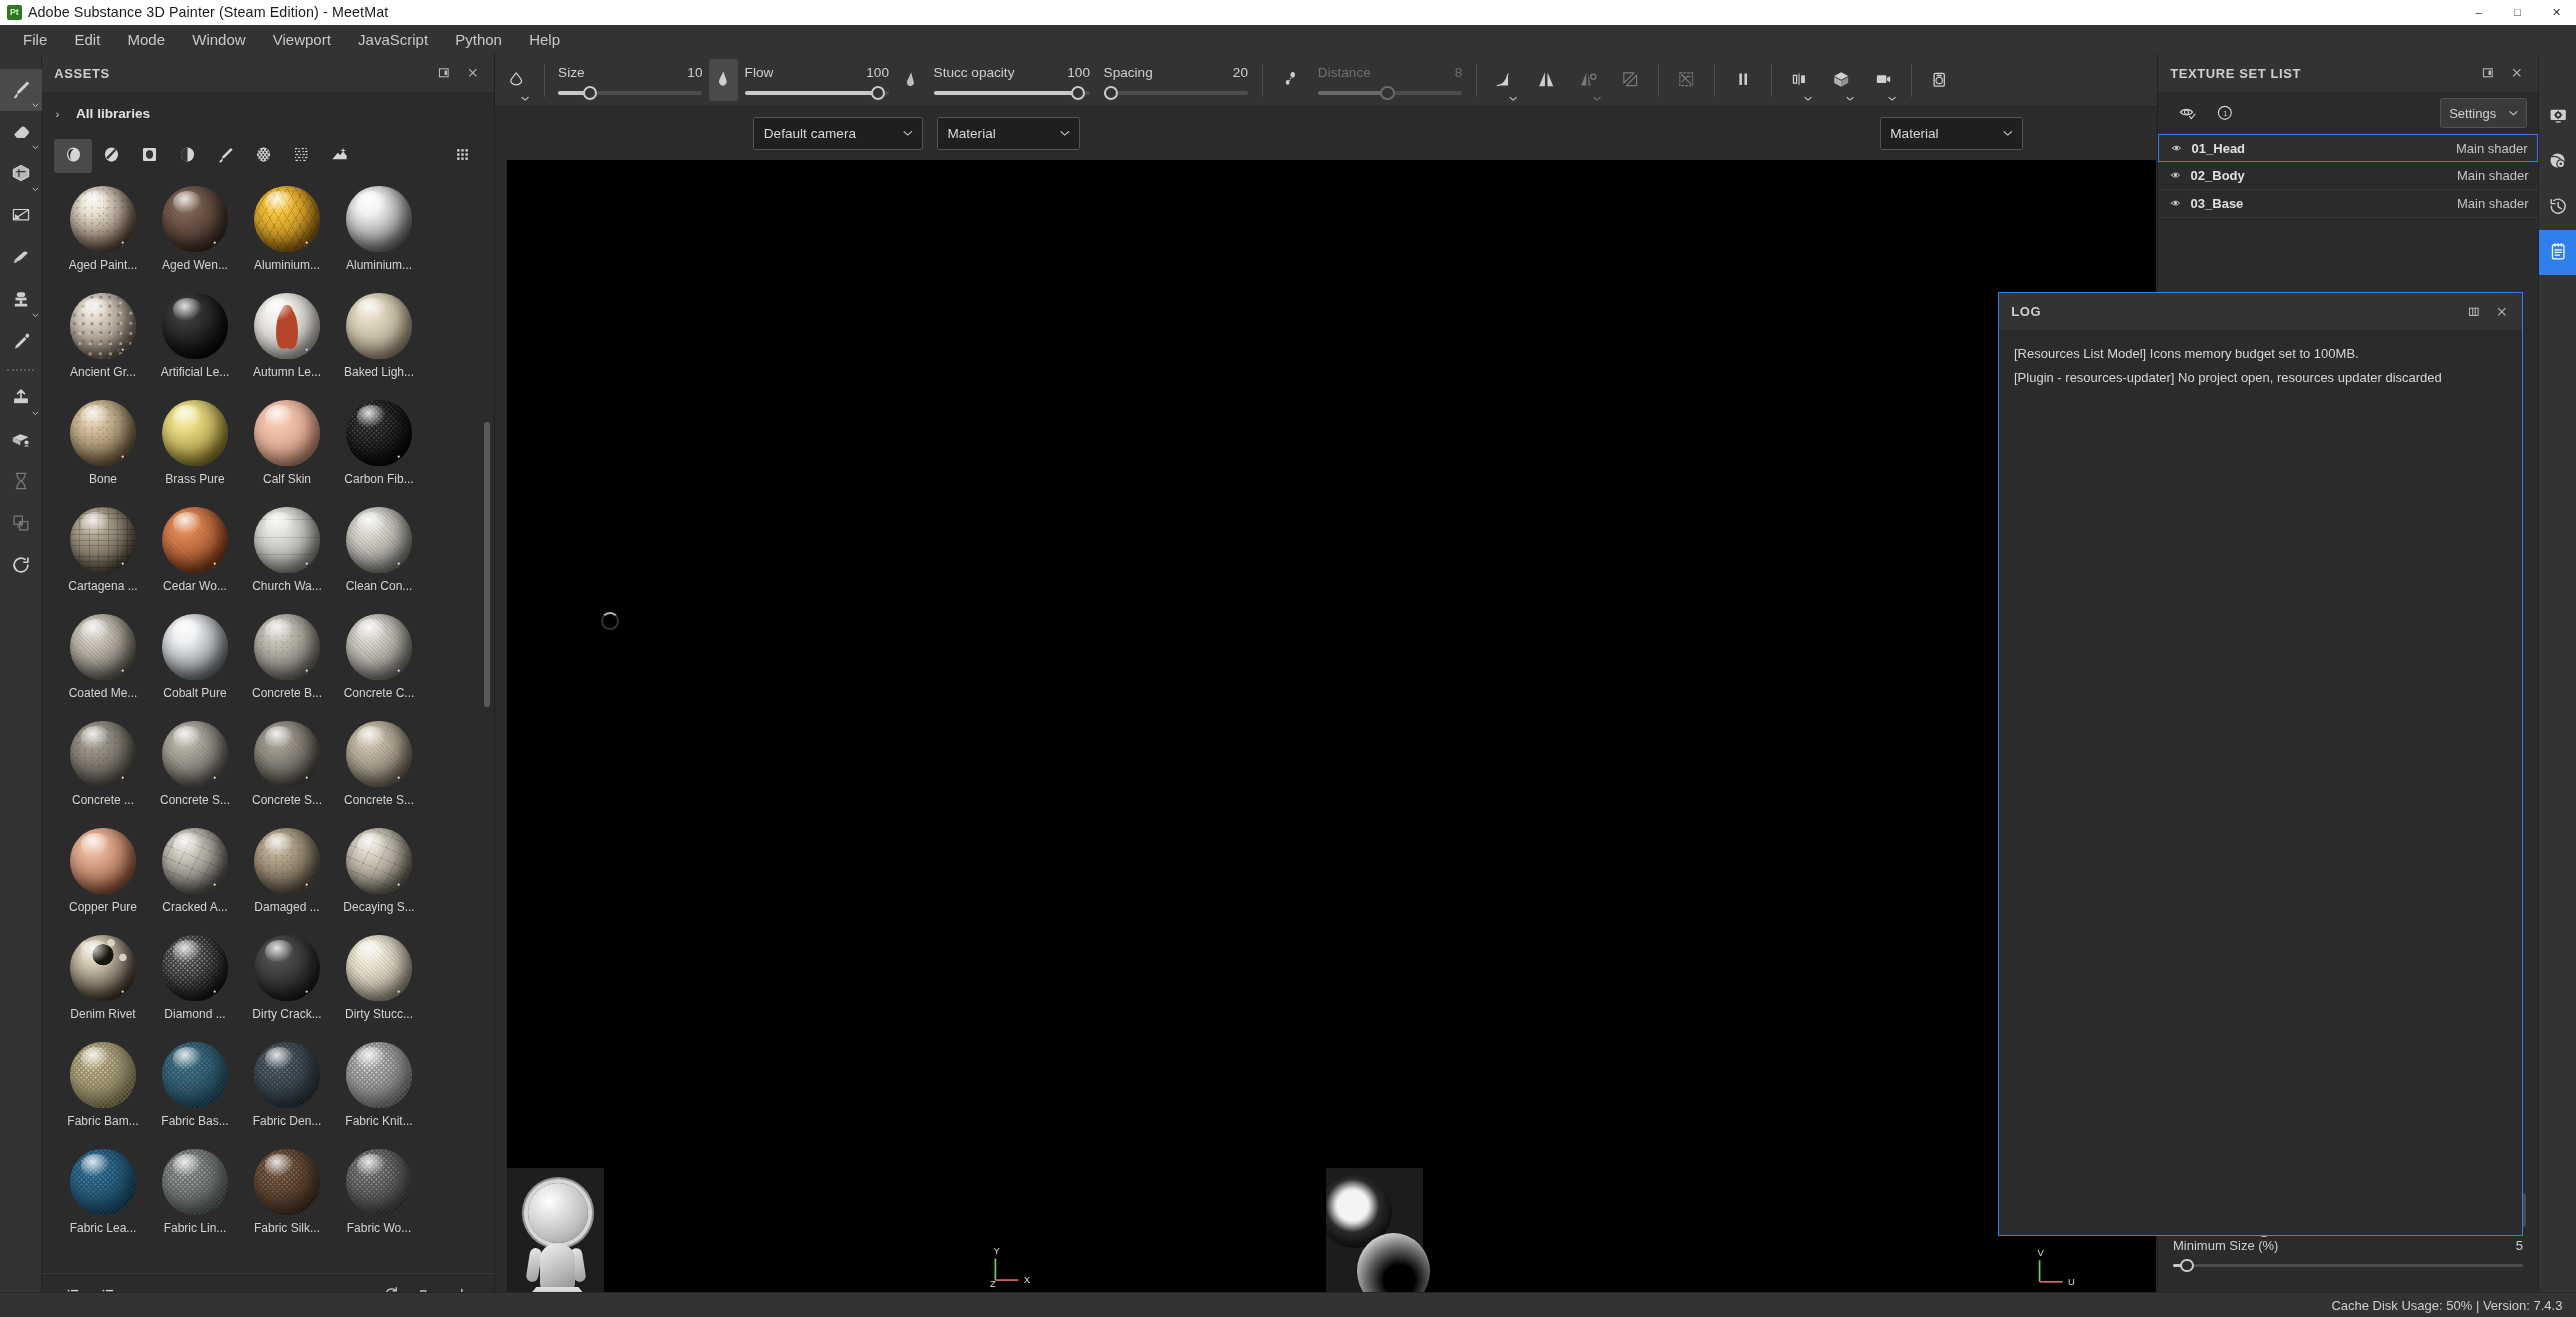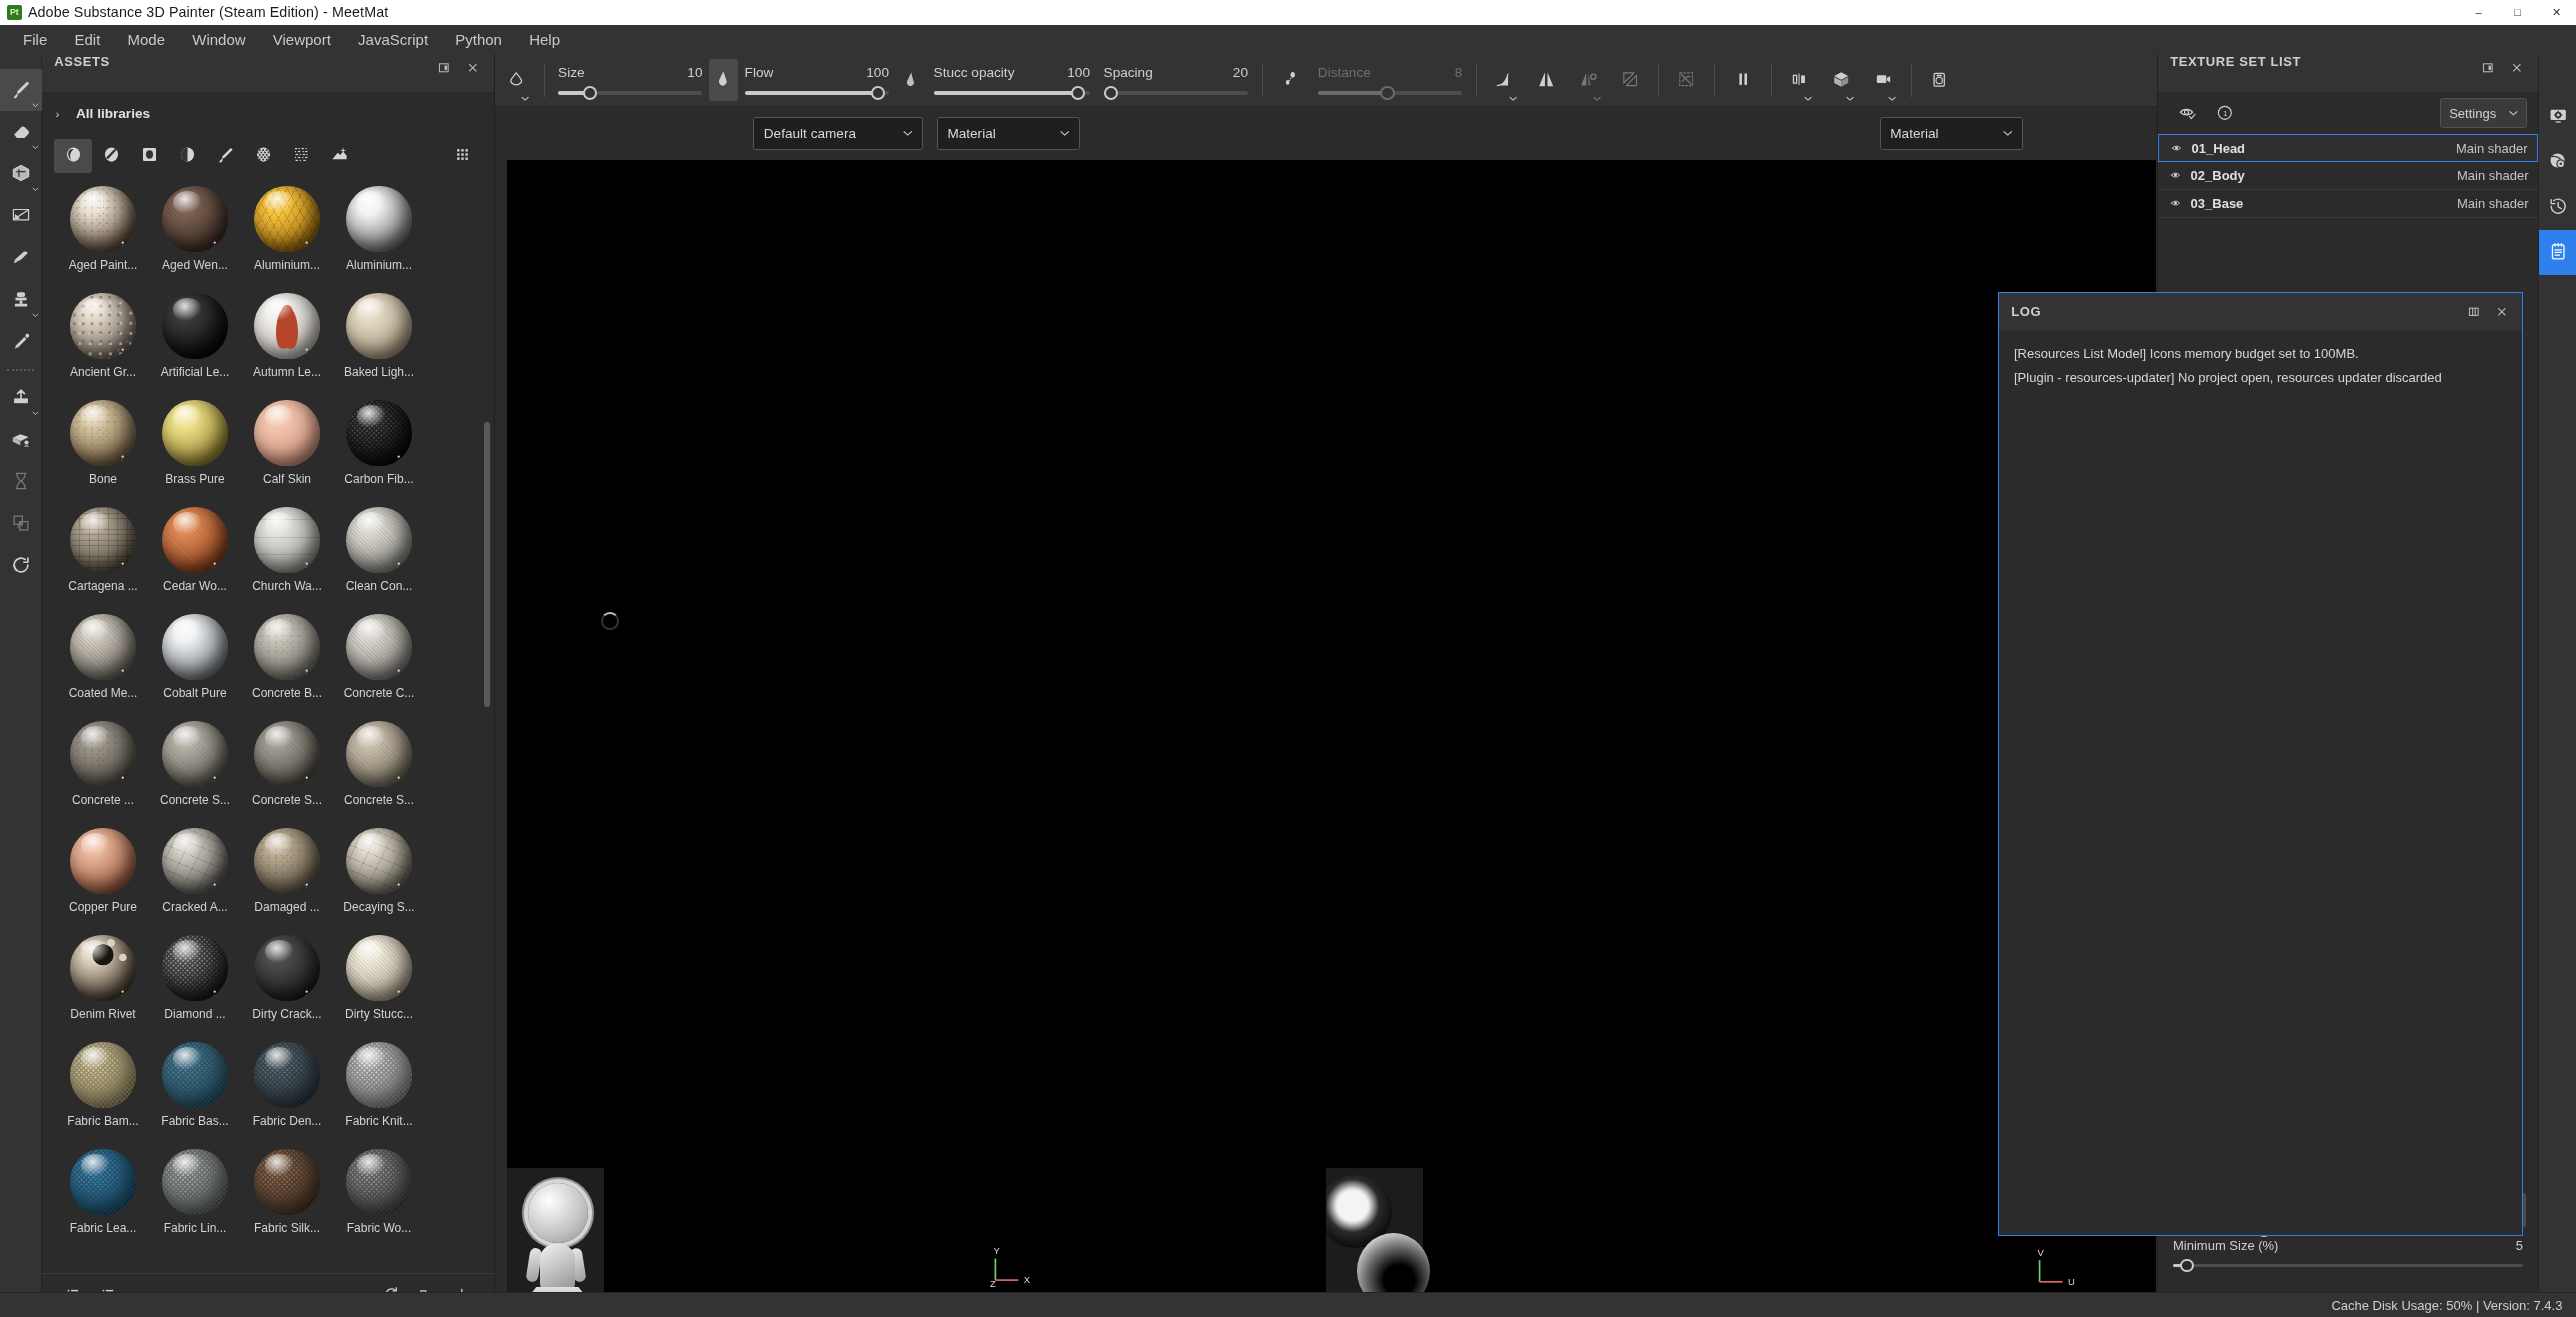--- a/index.html
+++ b/index.html
@@ -78,21 +78,21 @@
   .rtool.active { background: #2f80ed; }
   .rtool svg { width: 20.4px; height: 20.4px; }
 
   
   #assets {
     position: absolute; left: 42px; top: 0; width: 453px; height: 1264px;
     background: #2b2b2b; border-right: 0.7px solid #202020;
     display: flex; flex-direction: column;
   }
   .panel-head {
-    height: 38px; background: #333333; display: flex; align-items: flex-start;
+    height: 38px; background: #333333; display: flex; align-items: center;
     padding: 0 8.2px 0 12.2px; flex: none;
   }
   .panel-title {
     font-size: 13px; font-weight: bold; color: #cfcfcf; letter-spacing: 0.6px;
   }
   .panel-head-btns { margin-left: auto; display: flex; gap: 1.4px; }
   .panel-btn {
     width: 27px; height: 27px; display: flex; align-items: center; justify-content: center;
     color: #bdbdbd; font-size: 13px;
   }

